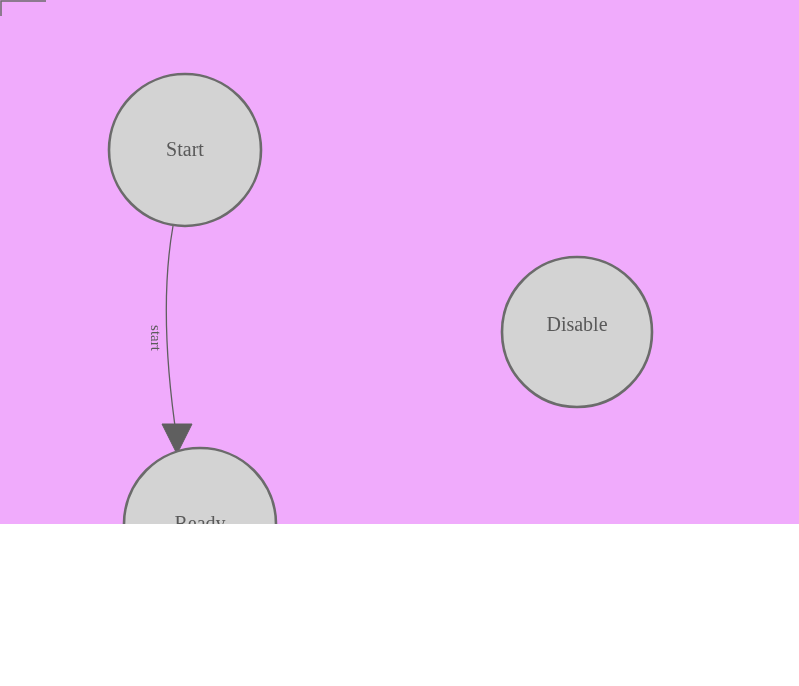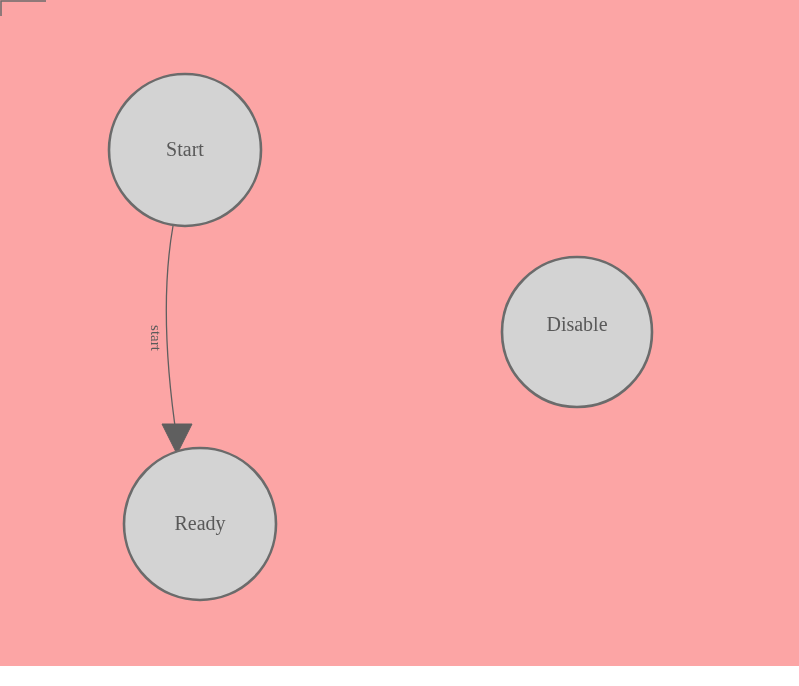--- a/index.html
+++ b/index.html
@@ -7,22 +7,22 @@
     margin: 0;
     padding: 0;
     background: #ffffff;
   }
   body {
     font-family: "Liberation Serif", "DejaVu Serif", serif;
   }
   #canvas {
     position: relative;
     width: 799px;
-    height: 666px;
-    background: #fca5a5;
+    height: 524px;
+    background: #f0abfc;
     overflow: hidden;
   }
   #diagram-svg {
     position: absolute;
     left: 0;
     top: 0;
     width: 799px;
     height: 686px;
     display: block;
   }

